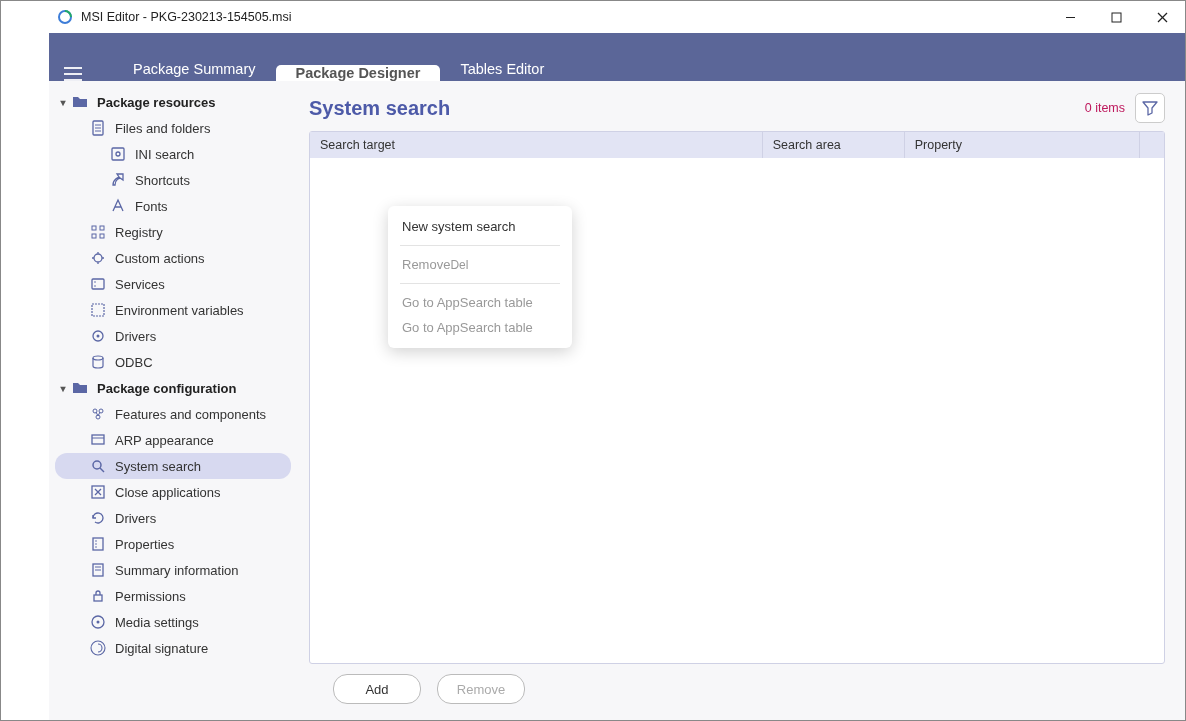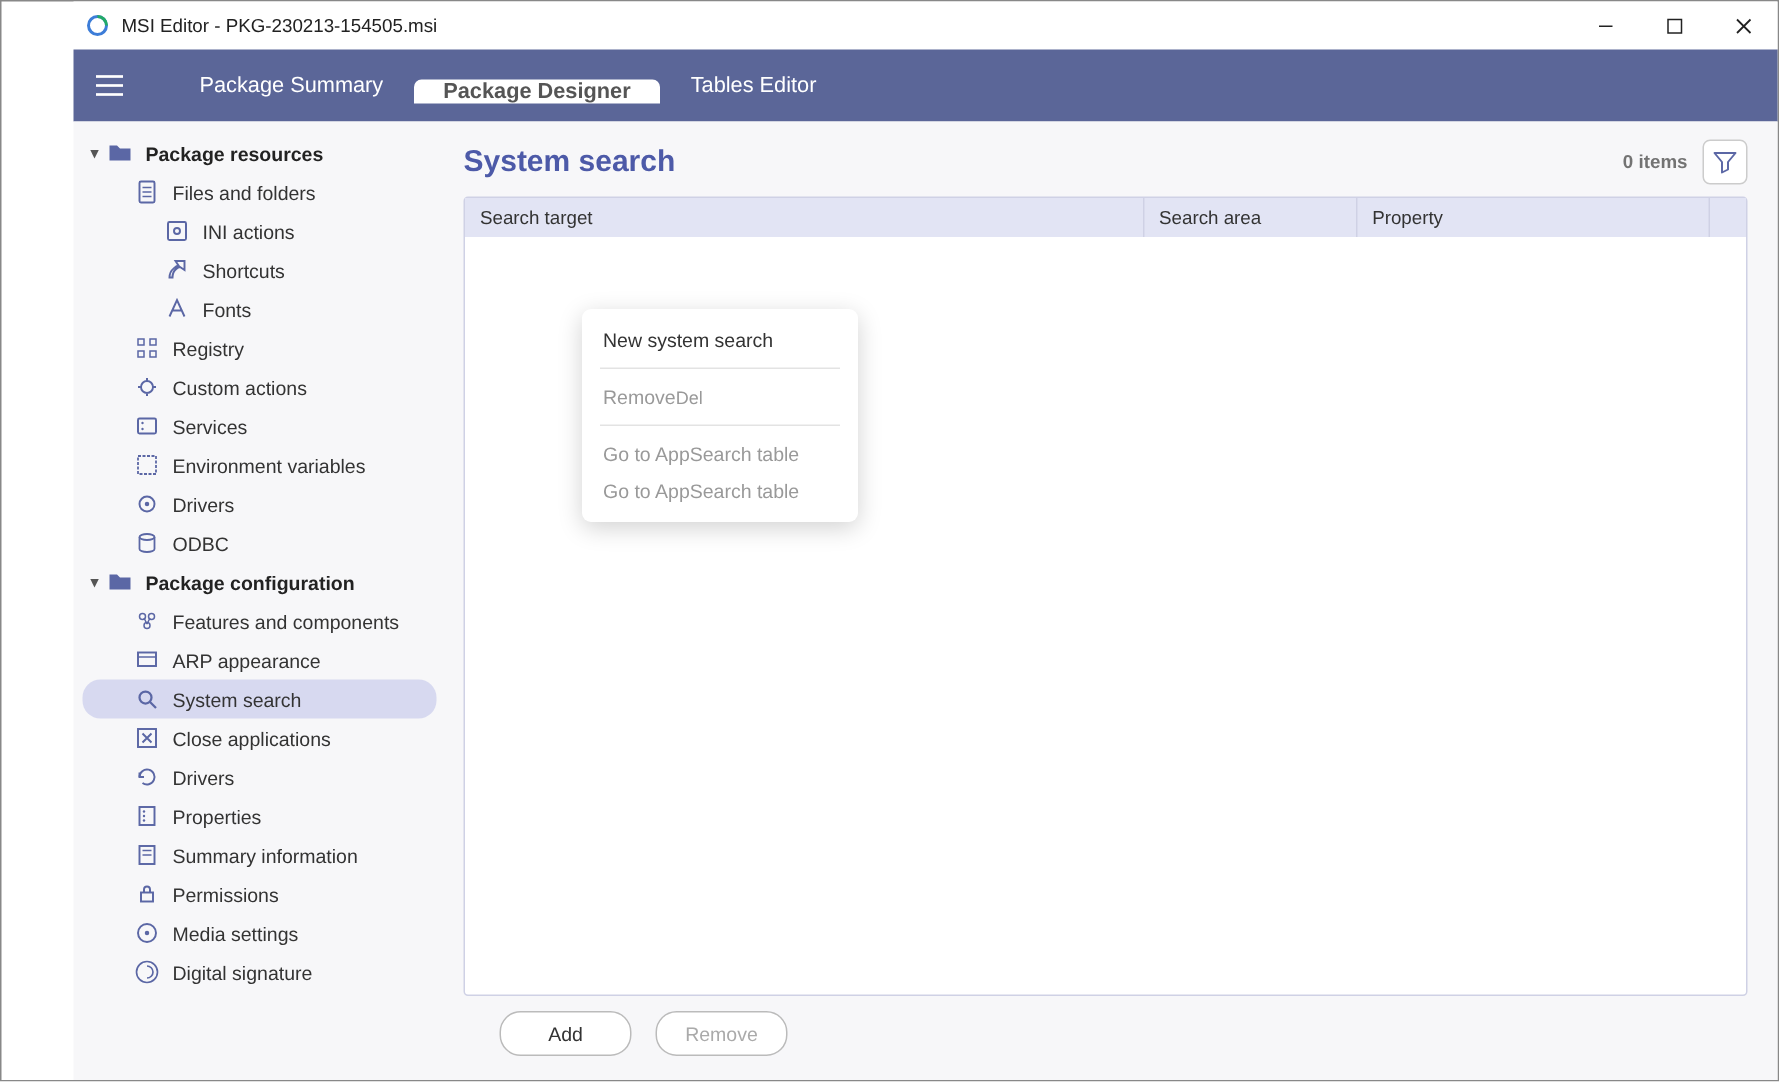--- a/index.html
+++ b/index.html
@@ -4,41 +4,41 @@
 <style>
 * { box-sizing: border-box; margin: 0; padding: 0; font-family: "Segoe UI", Arial, sans-serif; }
 html, body { width: 1186px; height: 721px; overflow: hidden; background: #fff; }
 .window { width: 1186px; height: 721px; border: 1px solid #888; display: flex; flex-direction: column; background: #fff; padding-left: 48px; }
 .titlebar { height: 32px; display: flex; align-items: center; padding: 0 0 0 8px; background: #fff; }
 .titlebar .app-icon { width: 16px; height: 16px; margin-right: 8px; display: flex; align-items: center; justify-content: center; }
 .titlebar .title { font-size: 12.5px; color: #222; flex: 1; }
 .win-controls { display: flex; }
 .win-btn { width: 46px; height: 32px; display: flex; align-items: center; justify-content: center; font-size: 14px; color: #222; cursor: pointer; }
 
-.ribbon { height: 48px; background: #5b6698; display: flex; align-items: center; }
+.ribbon { height: 48px; background: #5b6698; display: flex; align-items: flex-end; }
 .hamburger { width: 48px; display: flex; align-items: center; justify-content: center; cursor: pointer; }
 .hamburger svg line { stroke: #fff; stroke-width: 1.8; }
 .tabs { display: flex; align-items: stretch; margin-left: 16px; }
 .tab { padding: 0 20px; display: flex; align-items: center; font-size: 14.5px; color: #fff; cursor: pointer; }
 .tab.active { background: #fff; color: #555; border-top-left-radius: 5px; border-top-right-radius: 5px; margin-top: 8px; font-weight: 600; }
 
 .body { flex: 1; display: flex; min-height: 0; background: #f7f7f9; }
 .sidebar { width: 248px; padding: 8px 6px; overflow-y: auto; }
 .tree-item { display: flex; align-items: center; height: 26px; font-size: 13px; color: #333; cursor: pointer; border-radius: 12px; padding-right: 8px; }
 .tree-item.selected { background: #d7d9f0; }
 .tree-item .chev { width: 16px; text-align: center; color: #555; font-size: 10px; }
 .tree-item .spacer { display: inline-block; }
 .tree-item .icon { width: 18px; height: 18px; margin-right: 8px; display: flex; align-items: center; justify-content: center; color: #5b67a5; }
 .tree-item.header { font-weight: 600; color: #222; }
 .tree-item.header .icon svg path, .tree-item.header .icon svg rect { fill: #5b67a5; }
 
 .main { flex: 1; display: flex; flex-direction: column; padding: 12px 20px 16px 12px; min-width: 0; }
 .main-header { display: flex; align-items: center; margin-bottom: 8px; }
 .page-title { font-size: 20px; font-weight: 600; color: #4d5aa8; flex: 1; }
-.count { font-size: 12.5px; color: #737373; margin-right: 10px; font-weight: bold; }
+.count { font-size: 12.5px; color: #be185d; margin-right: 10px; }
 .filter-btn { width: 30px; height: 30px; border: 1px solid #ccc; border-radius: 5px; display: flex; align-items: center; justify-content: center; cursor: pointer; background: #fff; }
 
 .table-wrap { flex: 1; border: 1px solid #cfd1e5; border-radius: 3px; background: #fff; display: flex; flex-direction: column; min-height: 0; position: relative; }
 .thead { display: flex; height: 26px; background: #e2e4f4; font-size: 12.5px; color: #333; }
 .th { border-right: 1px solid #cfd1e5; padding: 0 10px; display: flex; align-items: center; }
 .th:last-child { border-right: none; }
 .tbody { flex: 1; position: relative; }
 
 .action-bar { margin-top: 10px; display: flex; gap: 16px; padding-left: 24px; }
 .btn { min-width: 88px; height: 30px; border: 1px solid #bbb; border-radius: 14px; background: #fff; font-size: 13px; color: #333; cursor: pointer; display: flex; align-items: center; justify-content: center; text-align: center; }
@@ -125,21 +125,21 @@
           <span>Files and folders</span>
         </div>
         <div class="tree-item">
           <span class="spacer" style="width:54px"></span>
           <span class="icon">
             <svg viewBox="0 0 16 16">
               <rect x="2" y="2" width="12" height="12" rx="1" fill="none" stroke="#5b67a5" stroke-width="1.3"></rect>
               <circle cx="8" cy="8" r="2" fill="none" stroke="#5b67a5" stroke-width="1.3"></circle>
             </svg>
           </span>
-          <span>INI actions</span>
+          <span>INI search</span>
         </div>
         <div class="tree-item">
           <span class="spacer" style="width:54px"></span>
           <span class="icon">
             <svg viewBox="0 0 16 16">
               <path d="M3 13 C3 7 9 5 9 5 l-2 -3 h6 v6 l-3 -2 c0 0 -5 1 -5 7z" fill="none" stroke="#5b67a5" stroke-width="1.3"></path>
             </svg>
           </span>
           <span>Shortcuts</span>
         </div>

